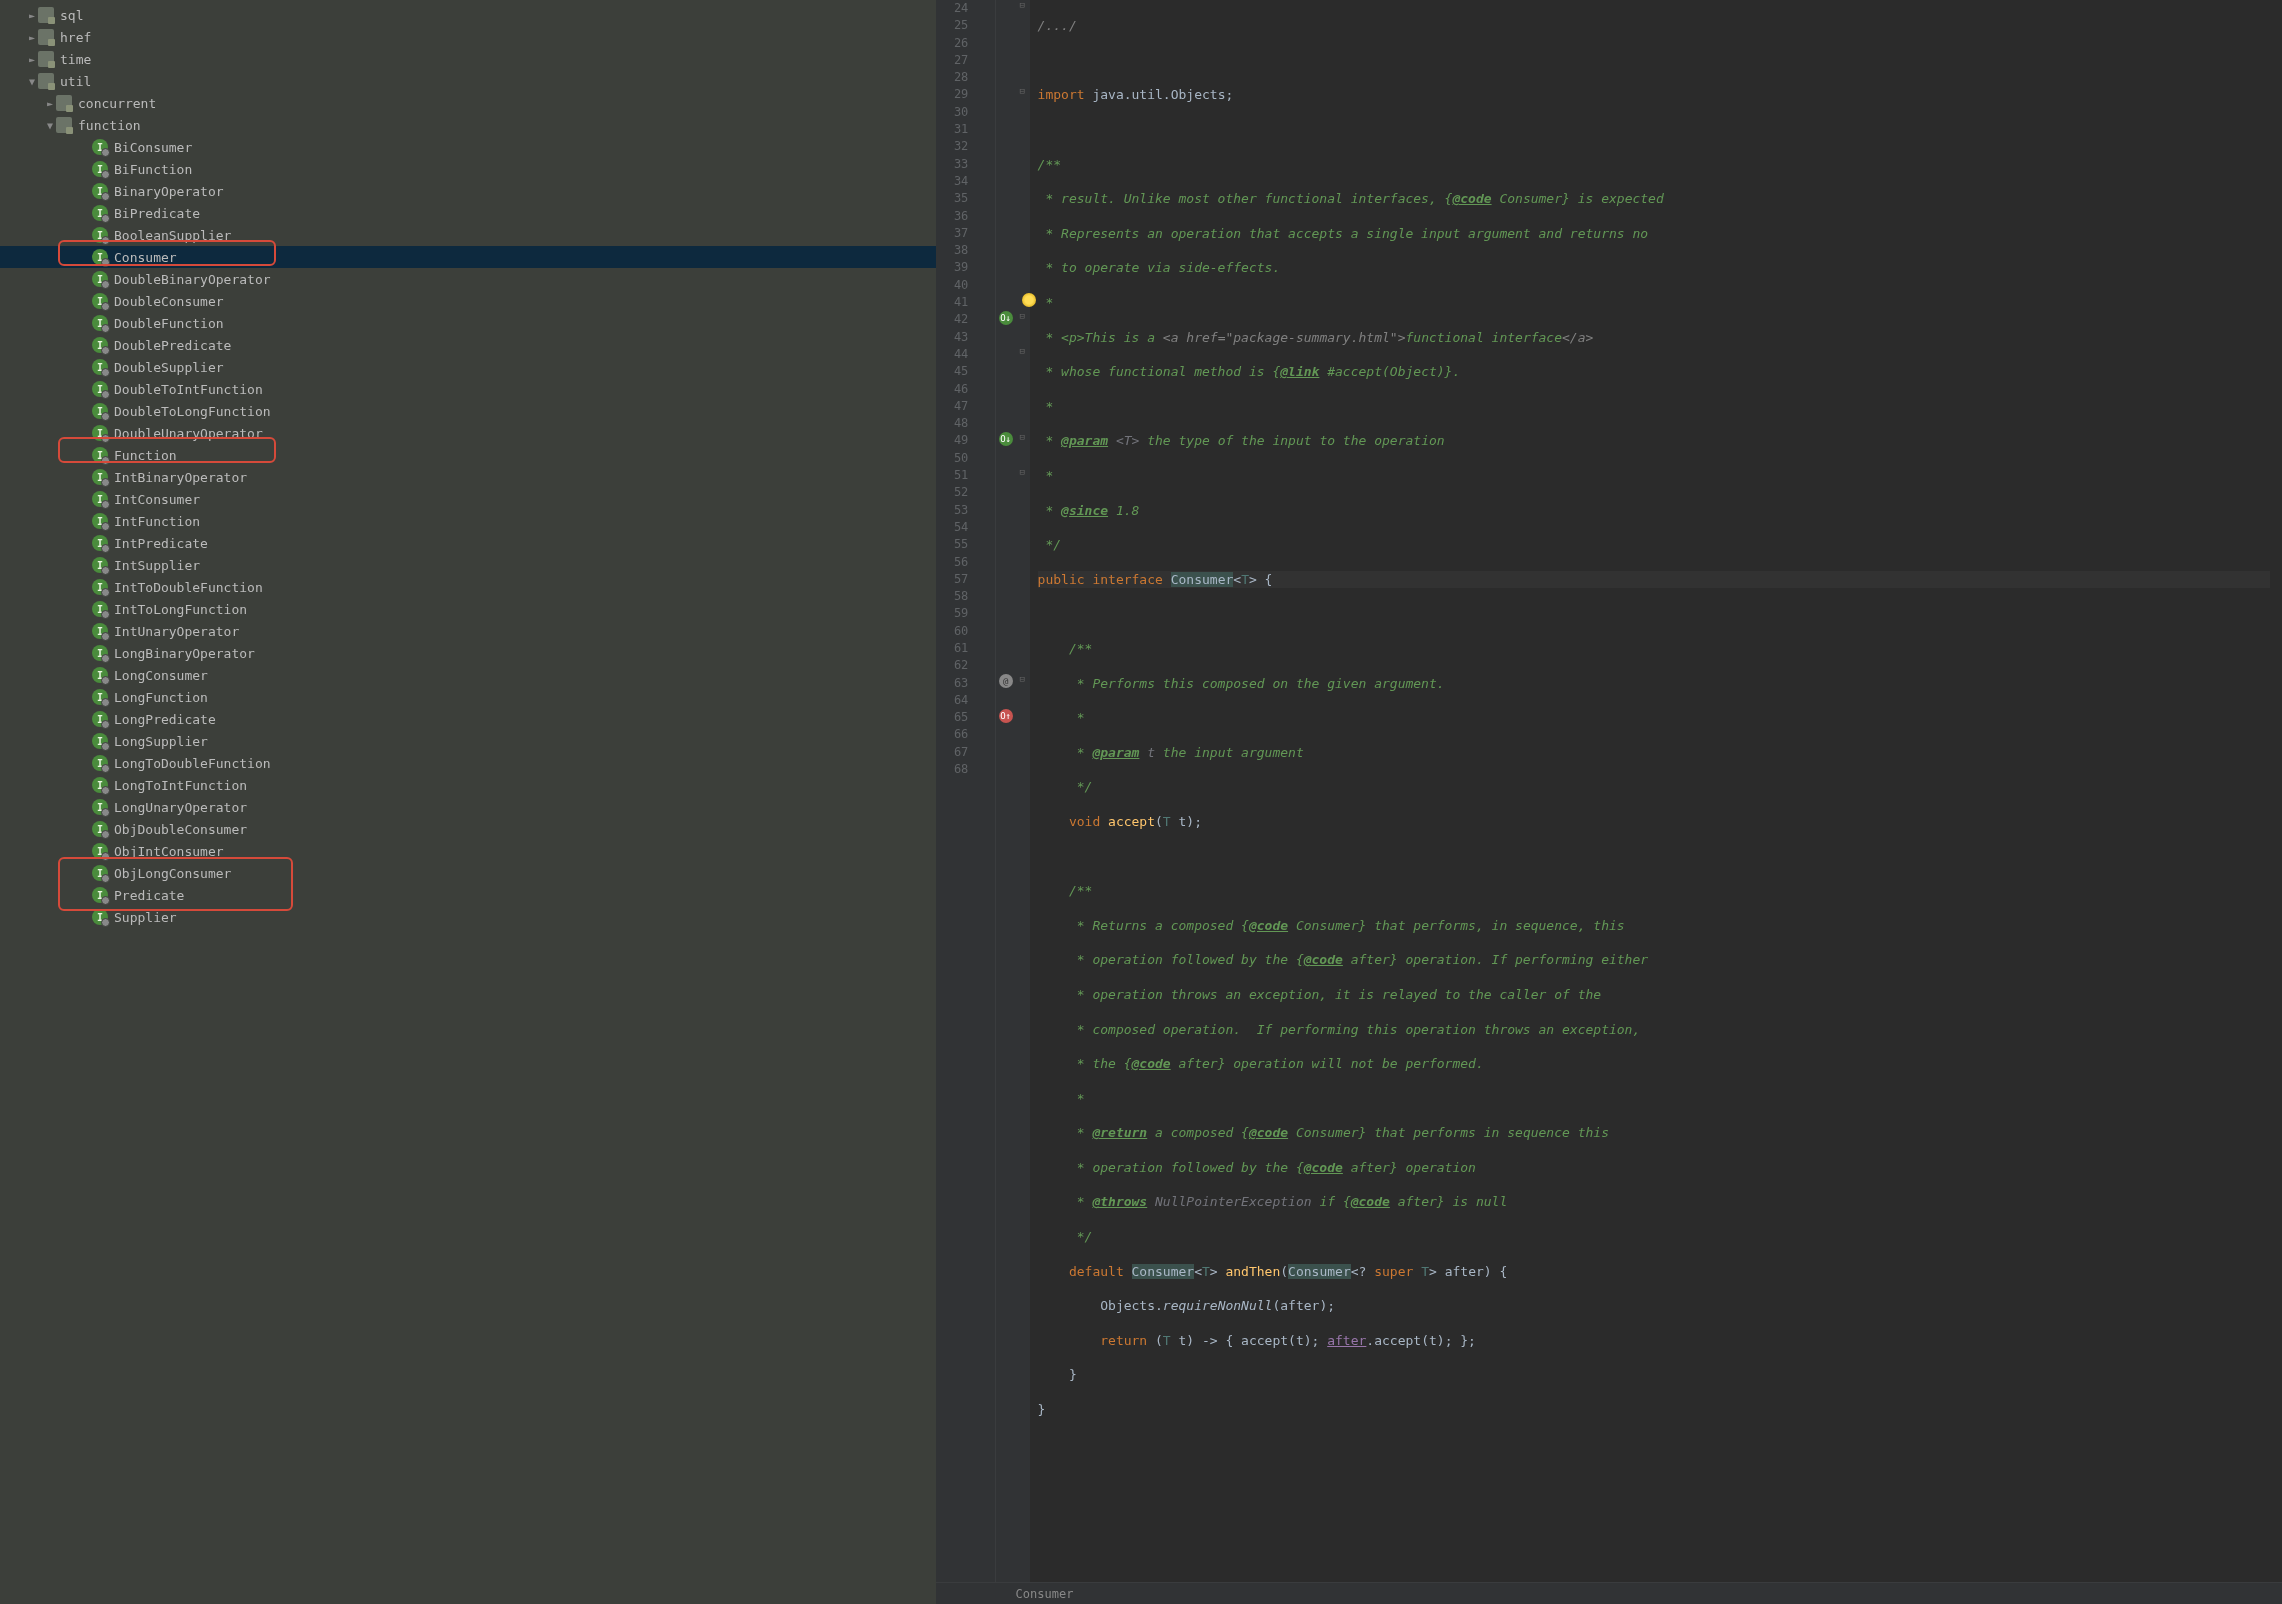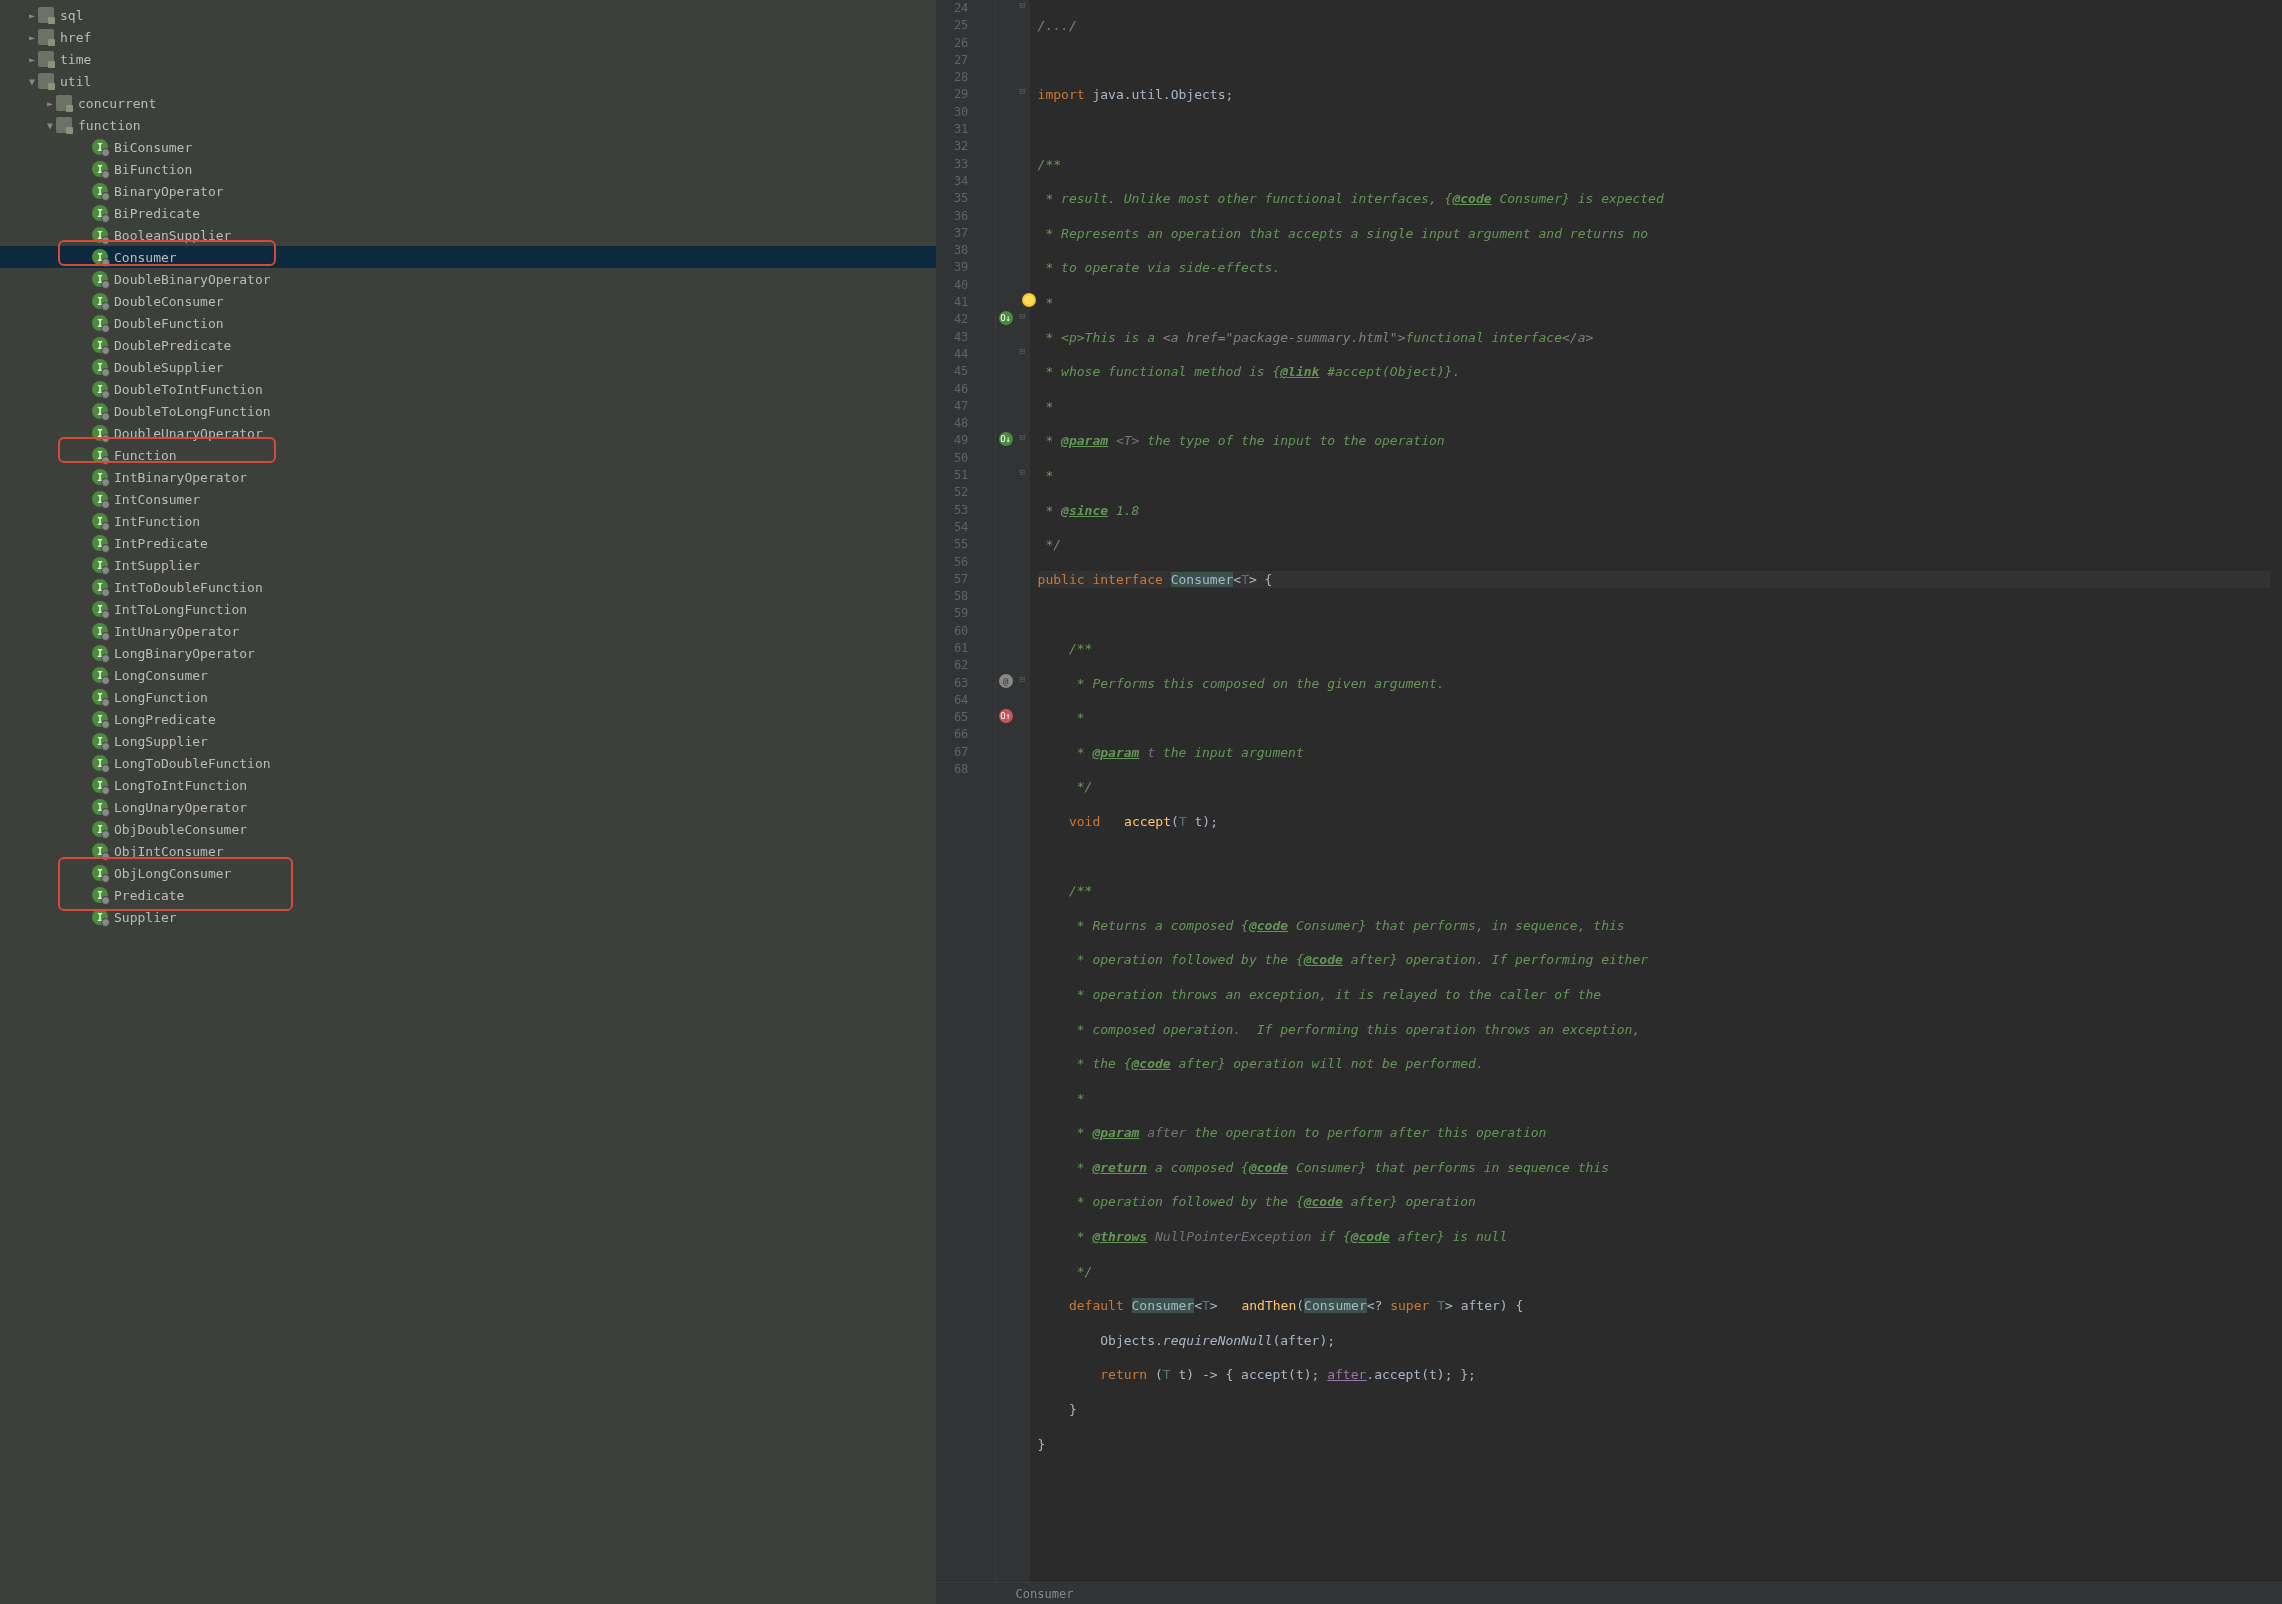--- a/index.html
+++ b/index.html
@@ -142,21 +142,21 @@
   white-space: pre;
   position: relative;
 }
 .code-line { height: 17.3px; }
 .current-line { background: #323232; }
 .kw { color: #cc7832; }
 .comment { color: #808080; font-style: italic; }
 .doc { color: #629755; font-style: italic; }
 .doctag { color: #629755; font-weight: bold; text-decoration: underline; font-style: italic; }
 .ann { color: #bbb529; }
-.ident { color: #ffc66d; margin-left: 16px; }
+.ident { color: #ffc66d; }
 .param { color: #72737a; font-style: italic; }
 .T { color: #507874; }
 .hl-ident { background: #3b514d; }
 .underline { text-decoration: underline; }
 .breadcrumb {
   height: 22px;
   background: #313335;
   border-top: 1px solid #3a3c3e;
   padding-left: 80px;
   display: flex;
@@ -538,21 +538,20 @@
 <div class="code-line"><span class="doc">     */</span></div>
 <div class="code-line"><span class="kw">    void</span><span class="ident"> accept</span><span>(</span><span class="T">T</span><span> t);</span></div>
 <div class="code-line"></div>
 <div class="code-line"><span class="doc">    /**</span></div>
 <div class="code-line"><span class="doc">     * Returns a composed {</span><span class="doctag">@code</span><span class="doc"> Consumer} that performs, in sequence, this</span></div>
 <div class="code-line"><span class="doc">     * operation followed by the {</span><span class="doctag">@code</span><span class="doc"> after} operation. If performing either</span></div>
 <div class="code-line"><span class="doc">     * operation throws an exception, it is relayed to the caller of the</span></div>
 <div class="code-line"><span class="doc">     * composed operation.  If performing this operation throws an exception,</span></div>
 <div class="code-line"><span class="doc">     * the {</span><span class="doctag">@code</span><span class="doc"> after} operation will not be performed.</span></div>
 <div class="code-line"><span class="doc">     *</span></div>
-<div class="code-line"><span class="doc">     * </span><span class="doctag">@param</span><span class="param"> after</span><span class="doc"> the operation to perform after this operation</span></div>
 <div class="code-line"><span class="doc">     * </span><span class="doctag">@return</span><span class="doc"> a composed {</span><span class="doctag">@code</span><span class="doc"> Consumer} that performs in sequence this</span></div>
 <div class="code-line"><span class="doc">     * operation followed by the {</span><span class="doctag">@code</span><span class="doc"> after} operation</span></div>
 <div class="code-line"><span class="doc">     * </span><span class="doctag">@throws</span><span class="param"> NullPointerException</span><span class="doc"> if {</span><span class="doctag">@code</span><span class="doc"> after} is null</span></div>
 <div class="code-line"><span class="doc">     */</span></div>
 <div class="code-line"><span class="kw">    default </span><span class="hl-ident">Consumer</span><span>&lt;</span><span class="T">T</span><span>&gt; </span><span class="ident">andThen</span><span>(</span><span class="hl-ident">Consumer</span><span>&lt;? </span><span class="kw">super </span><span class="T">T</span><span>&gt; after) {</span></div>
 <div class="code-line"><span>        Objects.</span><span style="font-style:italic">requireNonNull</span><span>(after);</span></div>
 <div class="code-line"><span class="kw">        return </span><span>(</span><span class="T">T</span><span> t) -&gt; { accept(t); </span><span class="underline" style="color:#9876aa">after</span><span>.accept(t); };</span></div>
 <div class="code-line"><span>    }</span></div>
 <div class="code-line"><span>}</span></div>
 <div class="code-line"></div>

